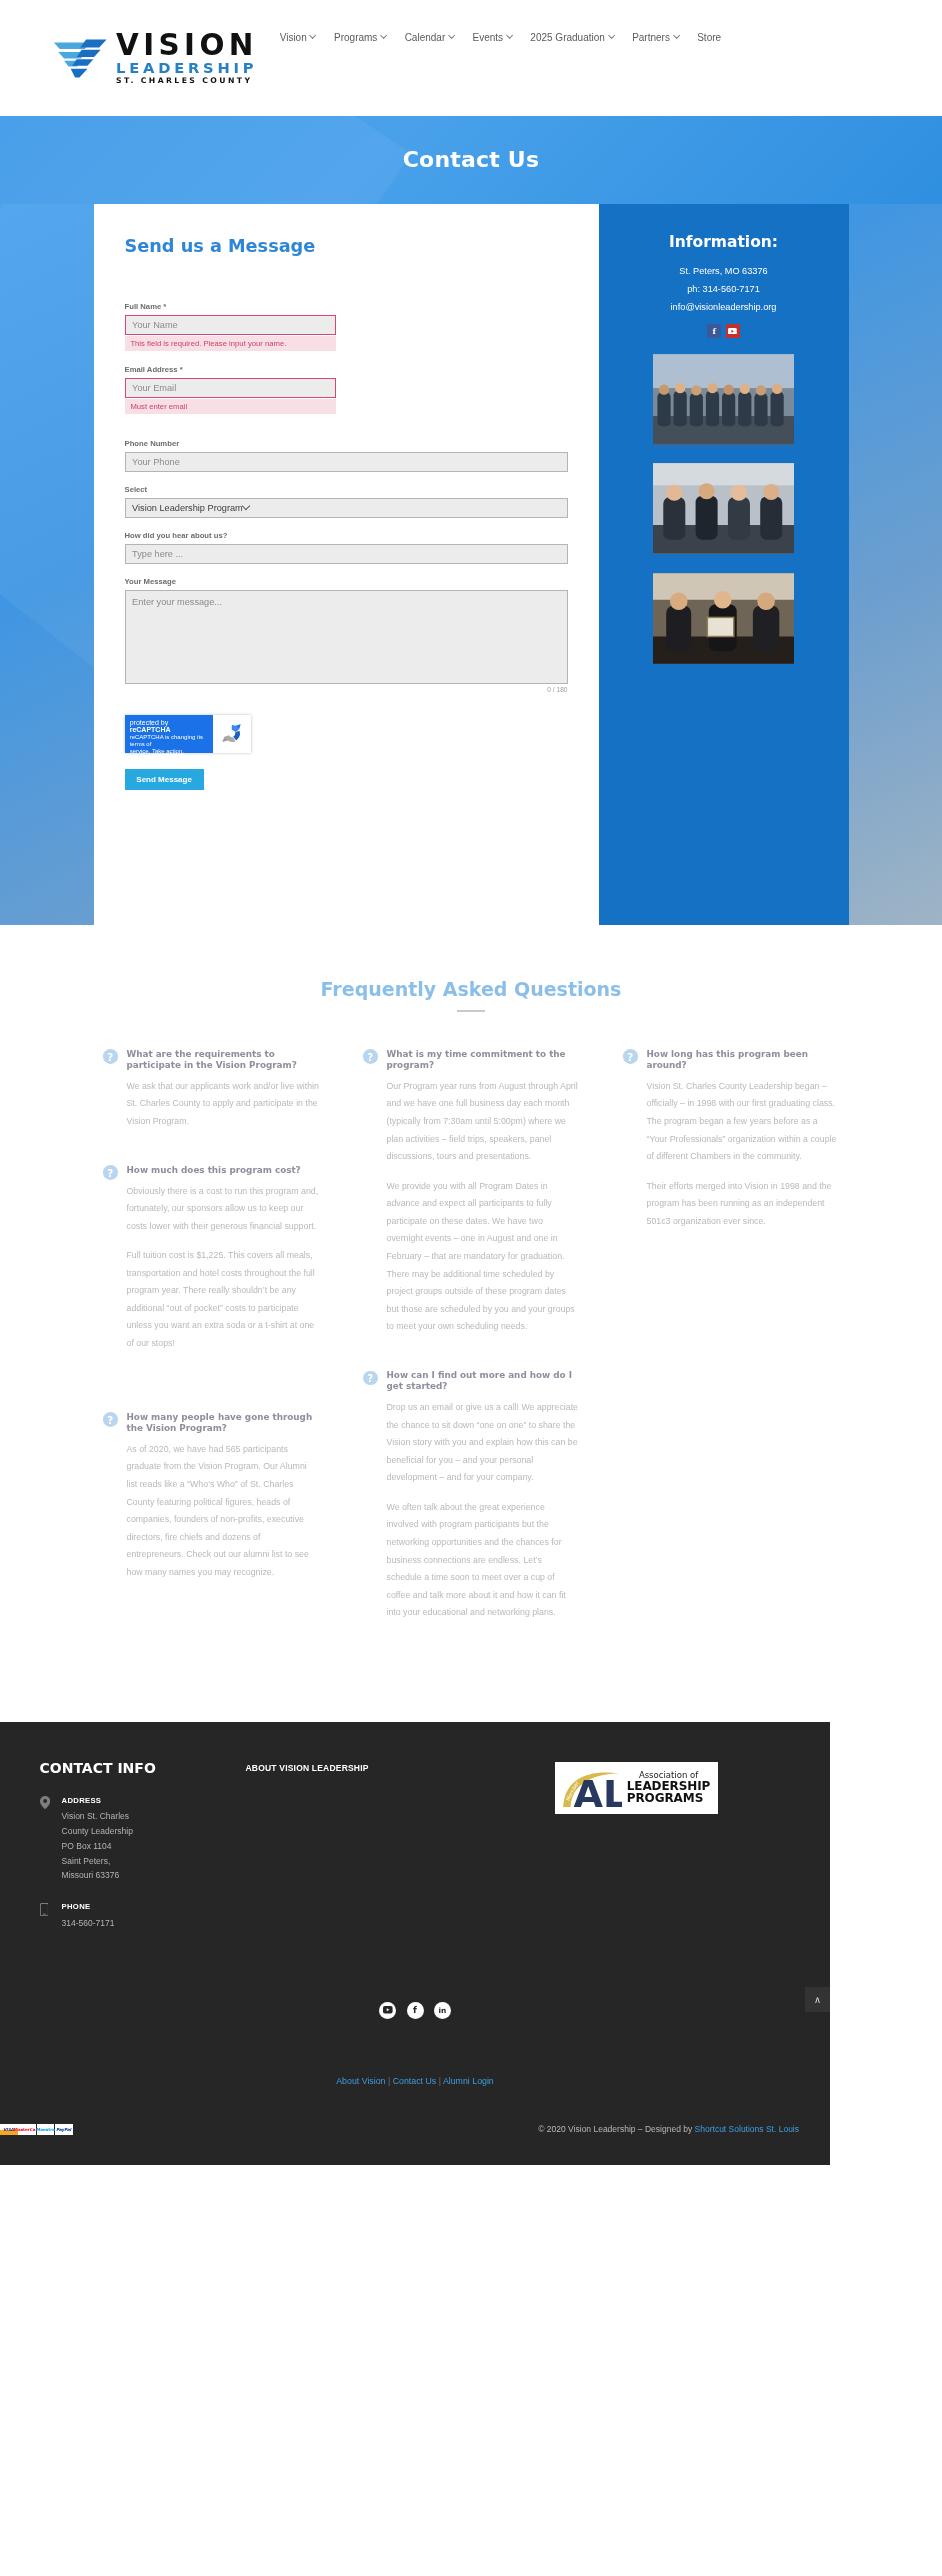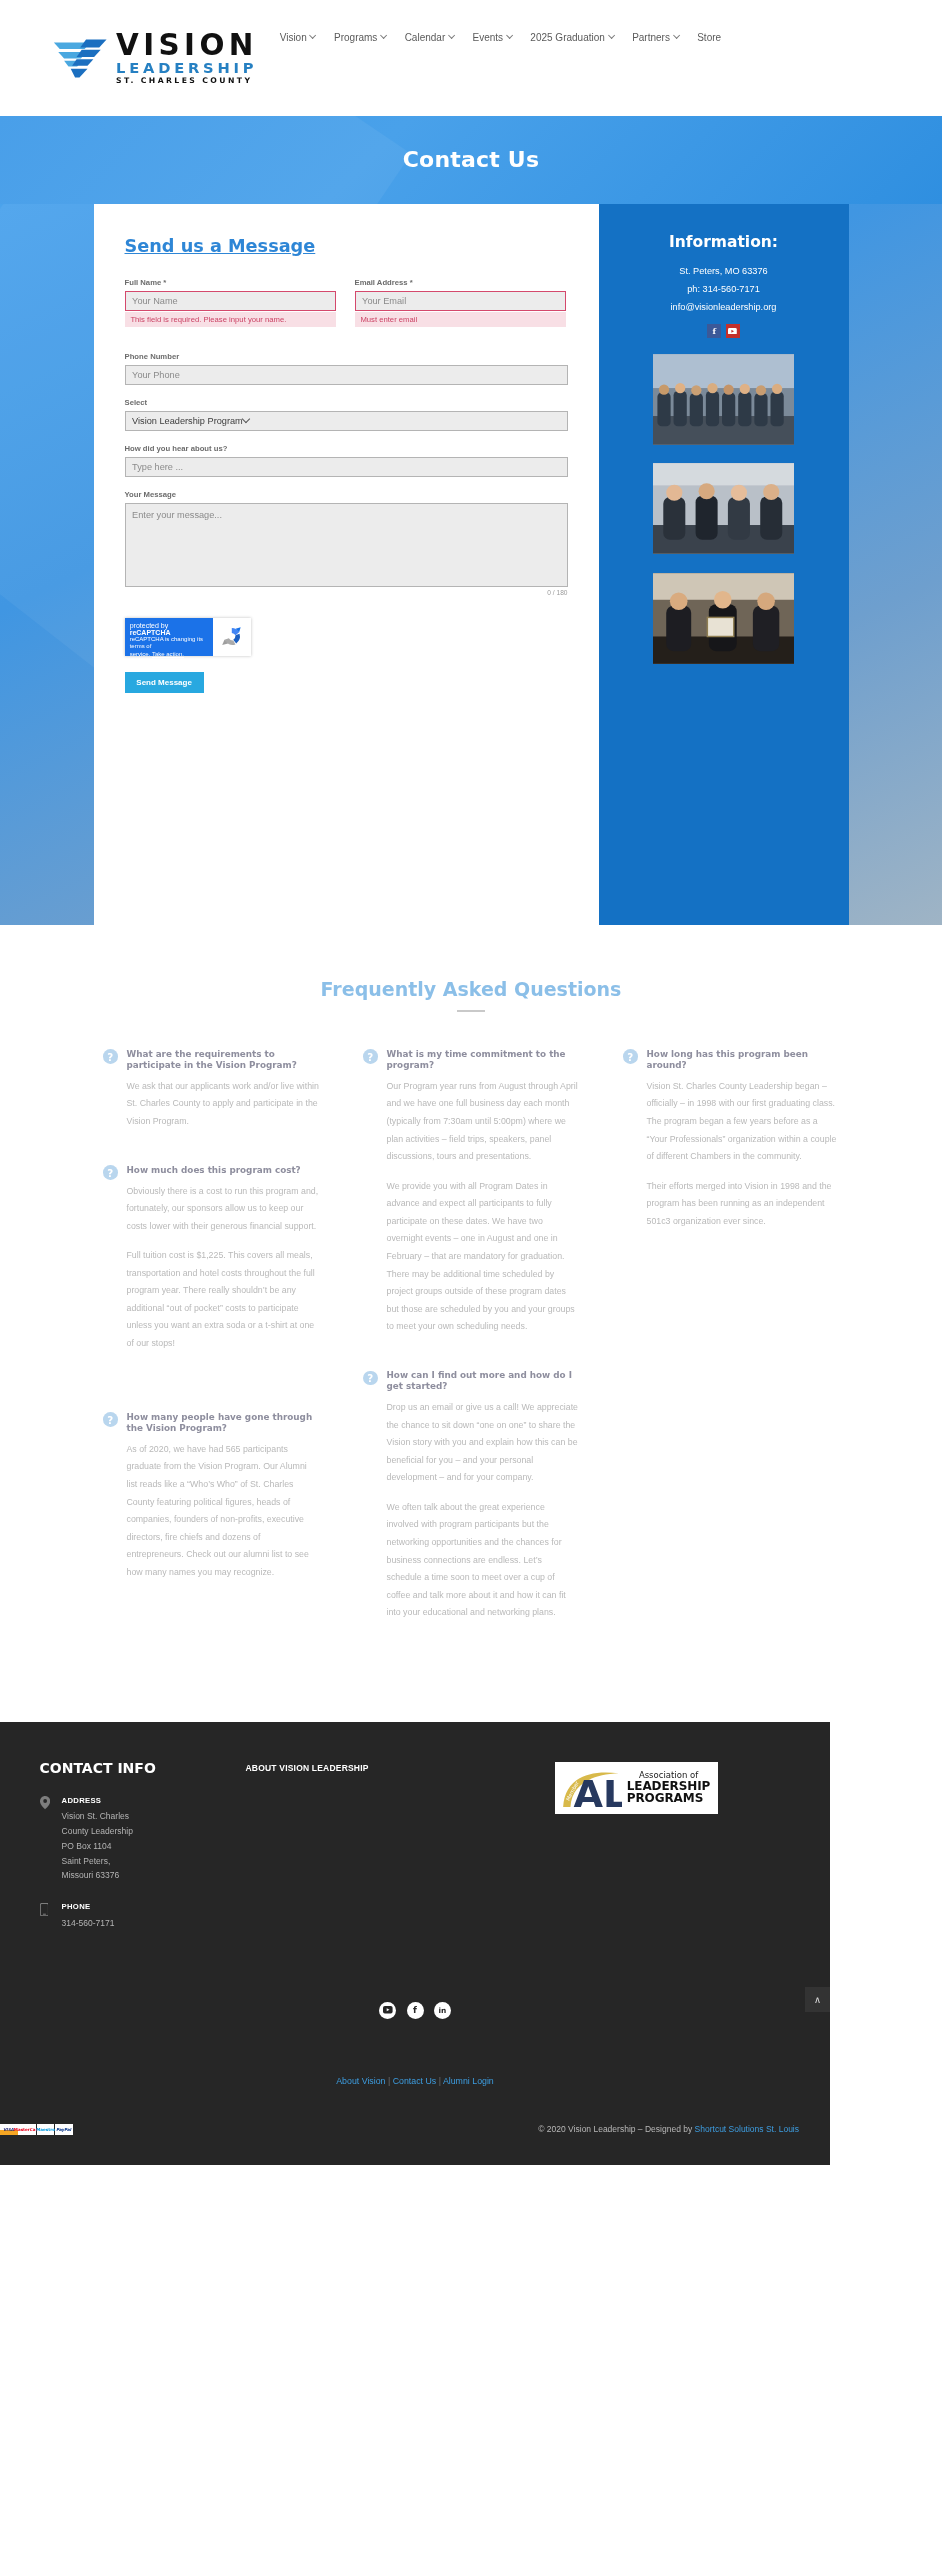--- a/index.html
+++ b/index.html
@@ -134,24 +134,23 @@
     width: 505px;
     background: #ffffff;
     padding: 32px 31px 34px 31px;
     min-height: 721px;
   }
   .form-title {
     font-family: "DejaVu Sans", sans-serif;
     font-weight: 700;
     color: #2e86d6;
     font-size: 17.7px;
-    margin-bottom: 22px;
-    text-decoration: underline;
-  }
-  .field-row { display: flex; gap: 19px; }
+    margin-bottom: 46px;
+  }
+  .field-row { display: flex; gap: 1px; flex-direction: column; }
   .field { margin-bottom: 13.3px; }
   .field.half { width: 211px; }
   .field.full { width: 100%; }
   .field-label {
     font-size: 7.7px;
     font-weight: 700;
     color: #6c6c6c;
     margin-bottom: 3.7px;
     display: block;
   }
@@ -188,21 +187,21 @@
     justify-content: flex-start;
   }
   .sel-caret {
     width: 5.9px; height: 5.9px;
     border-right: 1px solid #555;
     border-bottom: 1px solid #555;
     transform: rotate(45deg) translate(-1.5px,-1.5px);
   }
   .textarea-input {
     width: 100%;
-    height: 84px;
+    height: 94px;
     background: #ececec;
     border: 0.7px solid #b4b4b4;
     font-size: 9.2px;
     color: #8b8b8b;
     padding: 5.9px 6.6px;
   }
   .char-count {
     text-align: right;
     font-size: 6.6px;
     color: #9a9a9a;

